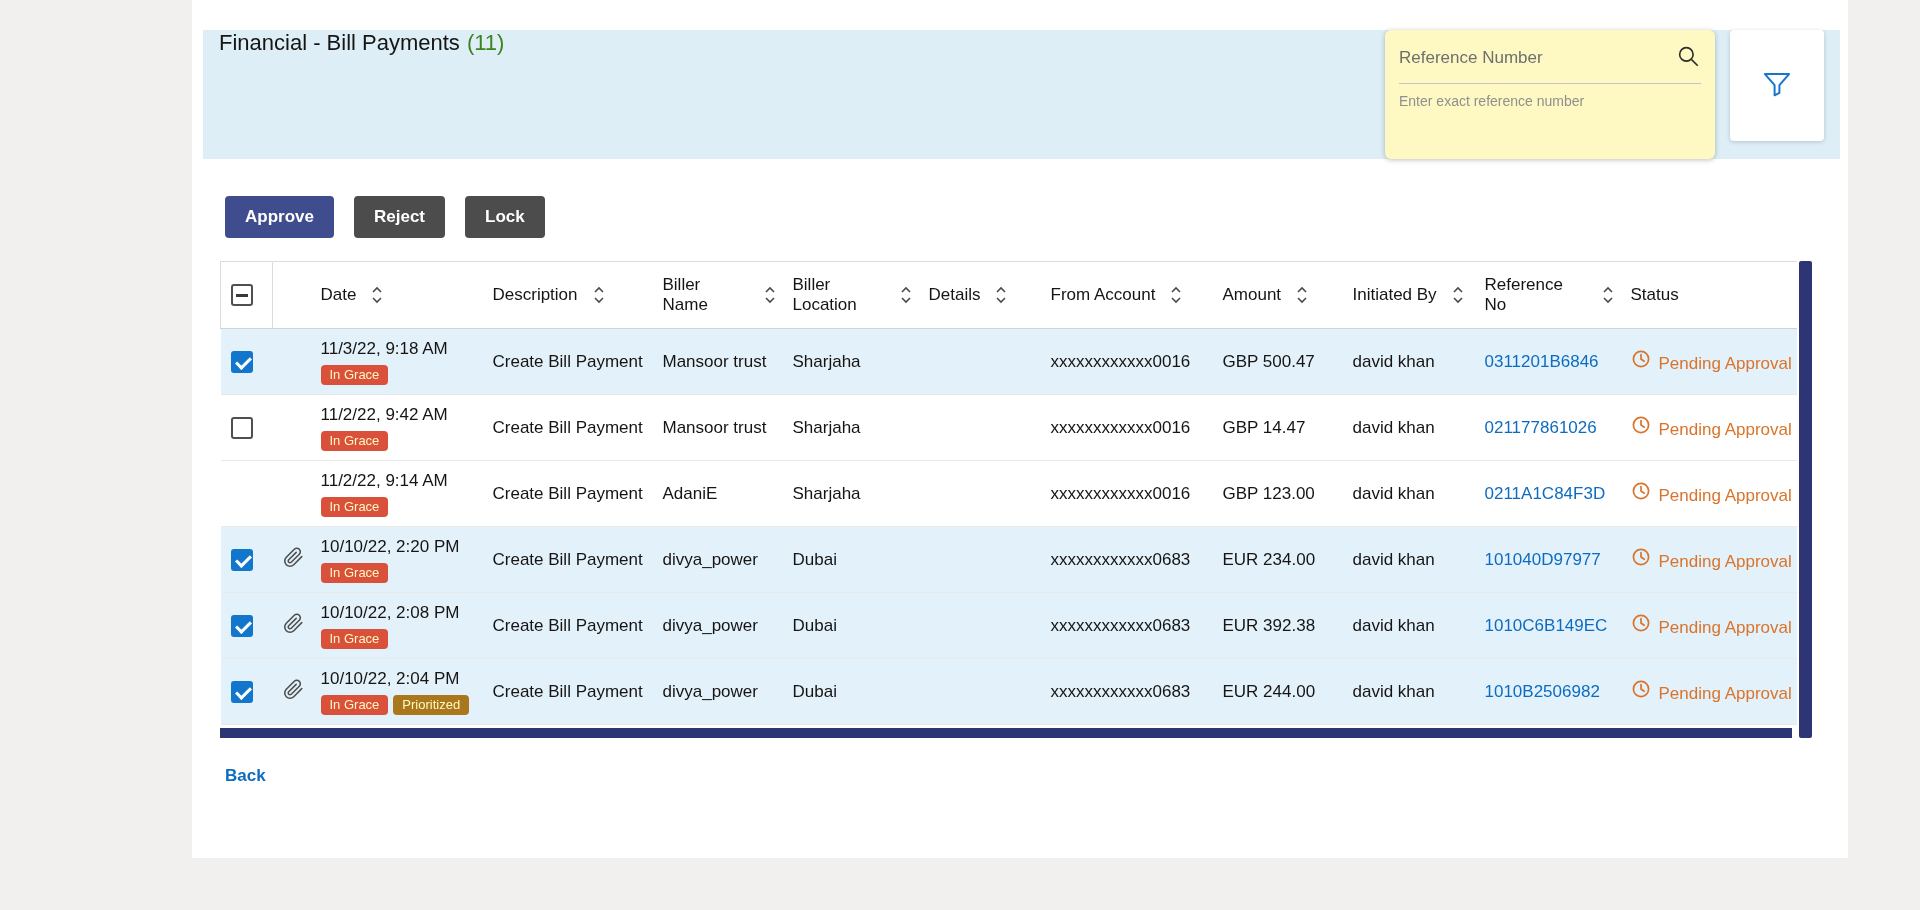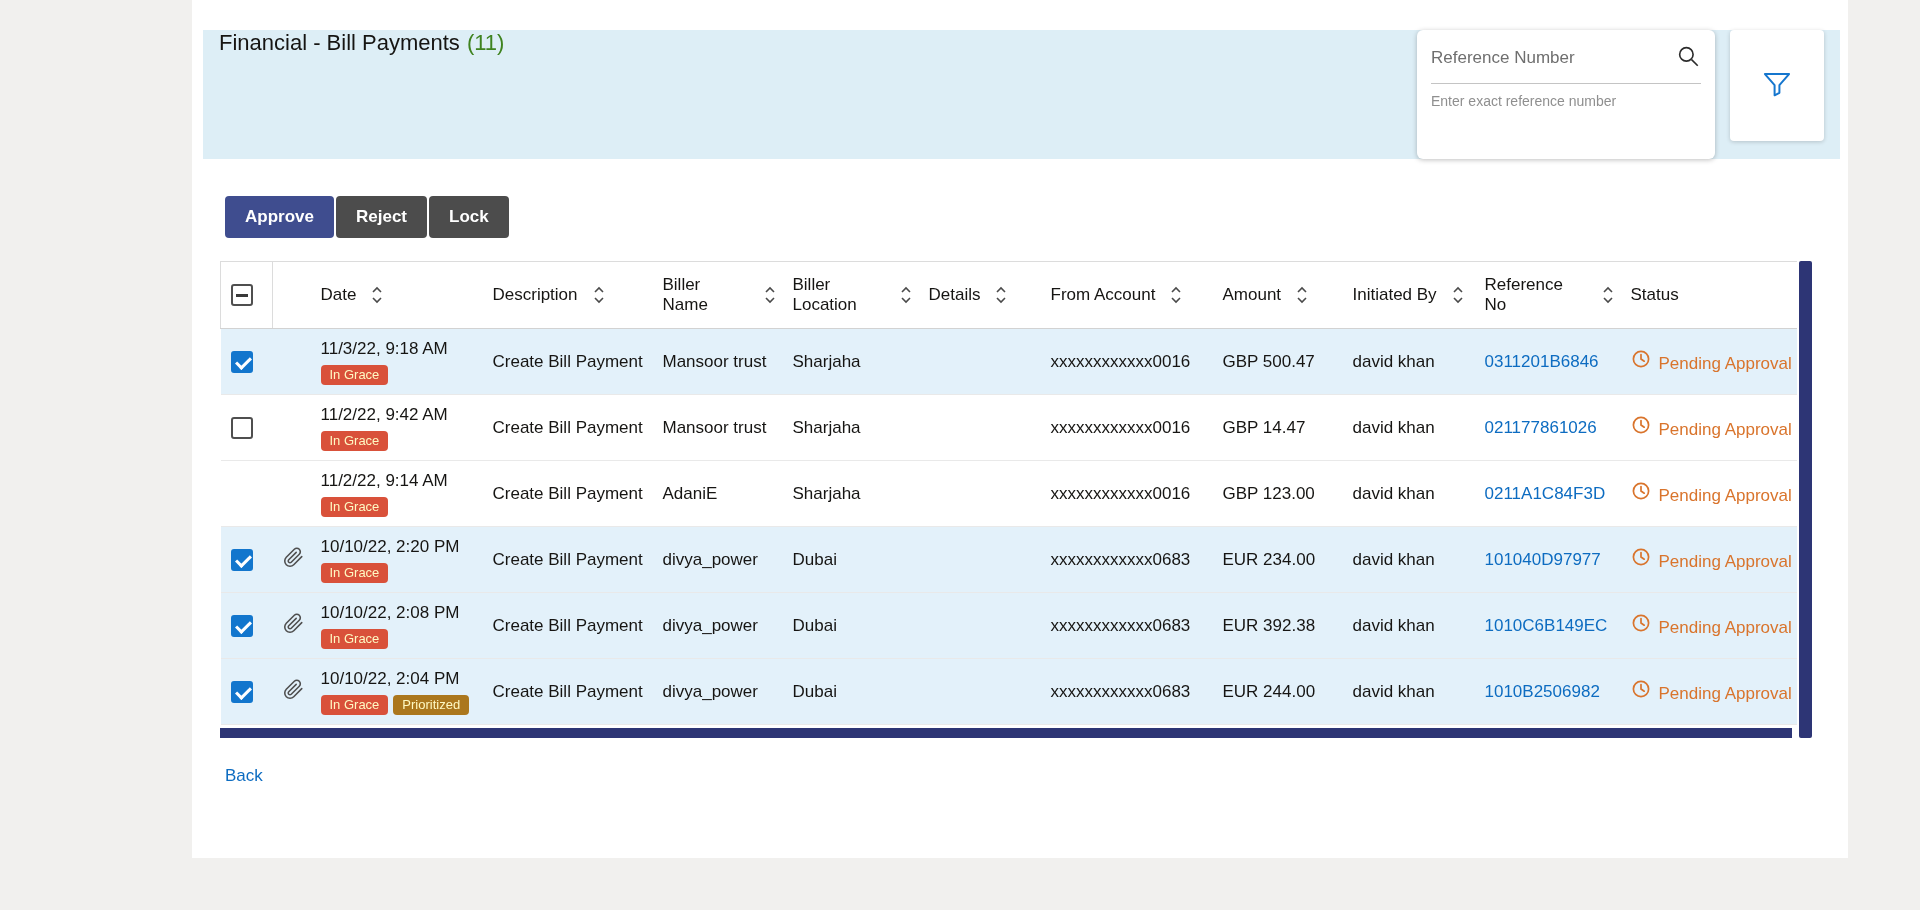--- a/index.html
+++ b/index.html
@@ -21,42 +21,42 @@
   
   .banner {
     margin:30px 8px 0 11px; height:129px;
     background:#ddeef6;
     display:flex; 
     padding:0 16px;
   }
   .banner-title { font-size:22px; color:#161513; }
   .banner-count { color:#3f8320; margin-left:7px; font-size:22px; }
   .search-card {
-    margin-left:auto; width:298px;
-    background:#ffffff; border-radius:6px;
+    margin-left:auto; width:330px;
+    background:#fef9c3; border-radius:6px;
     box-shadow:0 1px 5px rgba(0,0,0,.25);
     padding:13px 14px 10px;
   }
   .search-row { display:flex; align-items:center; border-bottom:1px solid #c4c4c4; padding-bottom:10px; }
   .search-row input {
     border:0; outline:0; flex:1; min-width:0;
     font-size:17px; font-family:inherit; color:#333; background:transparent;
   }
   .search-row input::placeholder { color:#6f6f6f; }
   .search-hint { font-size:14px; color:#8f8f8f; margin-top:9px; }
   .filter-card {
     margin-left:15px; width:94px; height:111px;
     background:#fff; border-radius:4px;
     box-shadow:0 1px 4px rgba(0,0,0,.18);
     display:flex; align-items:center; justify-content:center;
     cursor:pointer;
   }
 
   
-  .actions { margin:37px 0 0 33px; display:flex; gap:2px; }
+  .actions { margin:37px 0 0 33px; display:flex; gap:20px; }
   .btn {
     border:0; border-radius:4px; height:42px; padding:0 20px;
     font-size:17px; font-weight:bold; font-family:inherit; color:#fff; cursor:pointer;
   }
   .btn-approve { background:#3f4d8f; }
   .btn-secondary { background:#4c4c4c; }
 
   
   .table-area { position:relative; margin:23px 0 0 28px; width:1592px; }
   table { border-collapse:collapse; table-layout:fixed; width:1576px; }
@@ -114,21 +114,21 @@
     position:absolute; top:0; right:0; width:13px; height:477px;
     background:#2d3575; border-radius:2px; cursor:pointer;
   }
   .hbar {
     position:absolute; left:0; top:467px; width:1572px; height:10px;
     background:#2d3575; cursor:pointer;
   }
 
   .back-link {
     display:inline-block; margin:41px 0 0 33px;
-    font-size:17px; font-weight:normal; color:#0d6cc1; cursor:pointer; text-decoration:none;
+    font-size:17px; font-weight:bold; color:#0d6cc1; cursor:pointer; text-decoration:none;
   }
 </style>
 </head>
 <body>
 
 <div class="content">
 
 
   
   <div class="banner">

